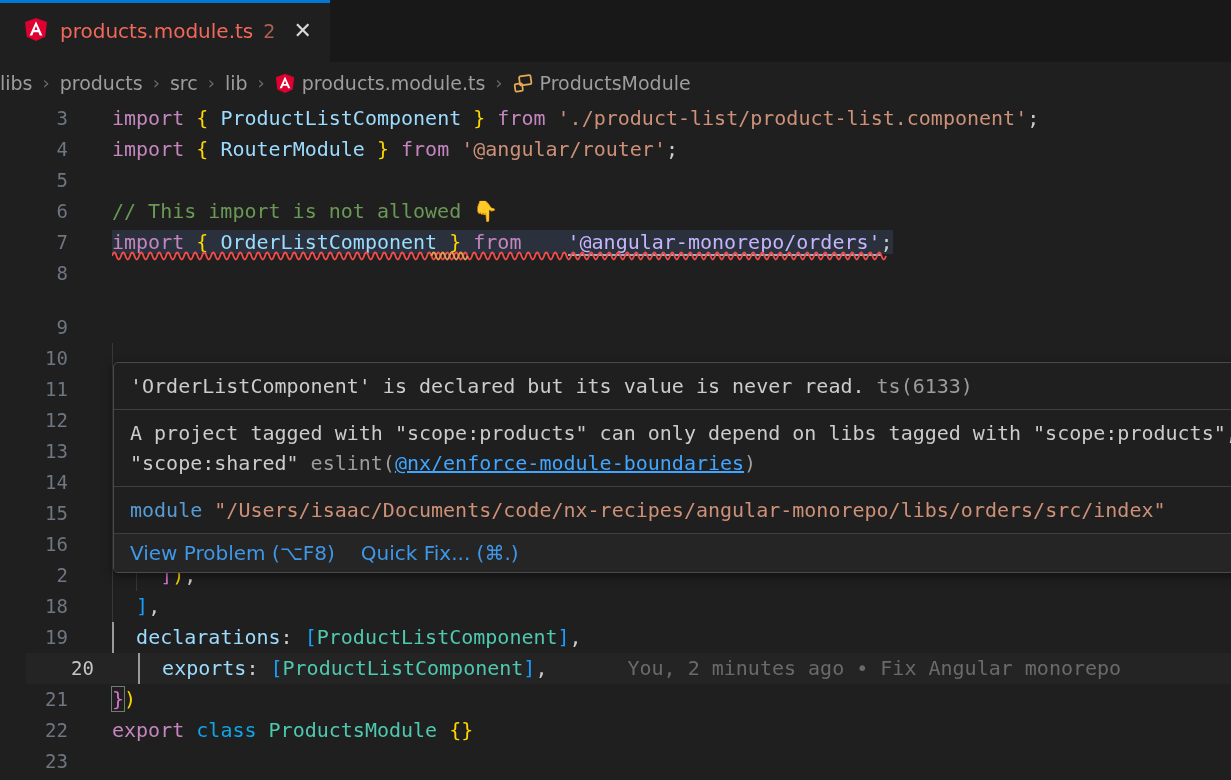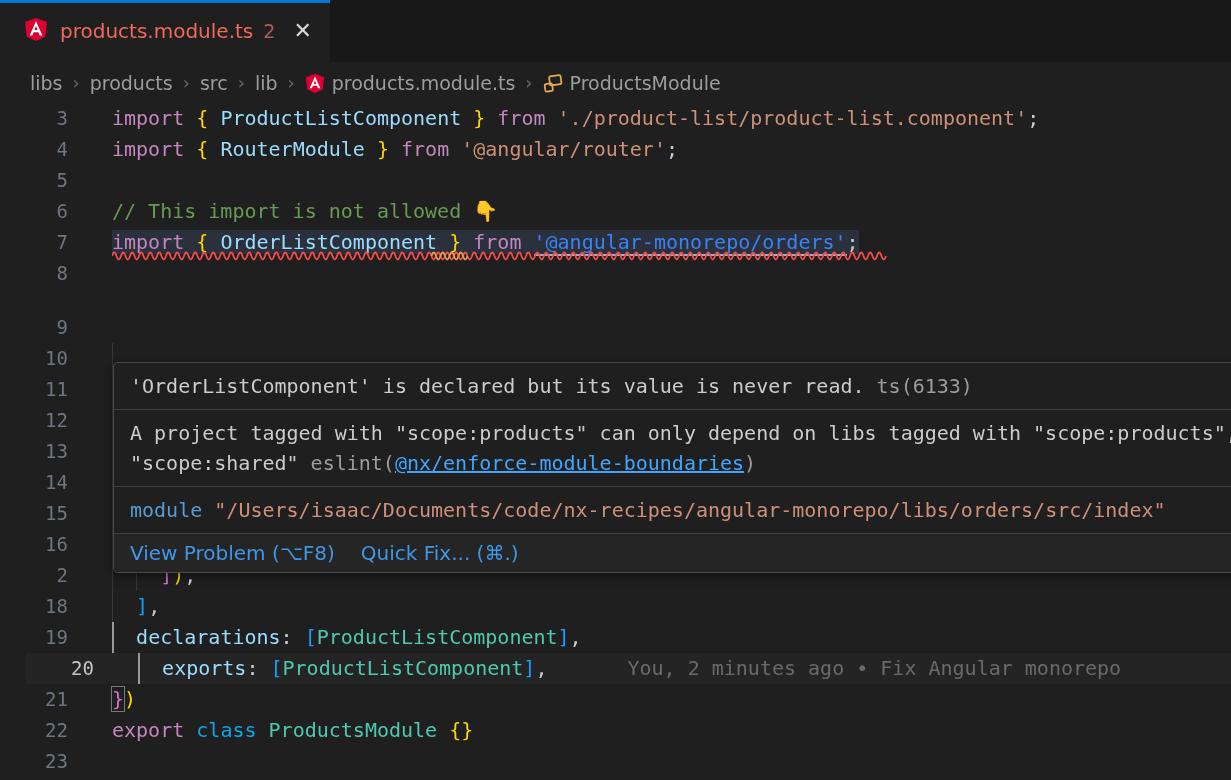--- a/index.html
+++ b/index.html
@@ -10,42 +10,42 @@
   .tab-bar { position:absolute; top:0; left:0; width:1231px; height:62px; background:#181818; }
   .tab { position:relative; display:flex; align-items:center; width:330px; height:62px;
          background:#1f1f1f; padding:0 18px 0 24px; cursor:pointer; }
   .tab-accent { position:absolute; top:0; left:0; right:0; height:3px; background:#0078d4; }
   .tab-label { font-size:20px; color:#f2685c; margin-left:12px; }
   .tab-badge { font-size:19px; color:#b25e54; margin-left:10px; }
   .tab-close { margin-left:auto; color:#d8d8d8; font-size:22px; line-height:22px; cursor:pointer; }
 
   
   .breadcrumbs { position:absolute; top:62px; left:0; width:1231px; height:41px; background:#1f1f1f;
-                 display:flex; align-items:center; padding-left:30px; font-size:19px; color:#9d9d9d; }
+                 display:flex; align-items:center; font-size:19px; color:#9d9d9d; }
   .crumb { display:flex; align-items:center; cursor:pointer; }
   .crumb .ic { margin-right:7px; display:flex; align-items:center; }
   .crumb-sep { color:#6a6a6a; margin:0 10px; font-size:18px; }
 
   
   .editor { position:absolute; top:103px; left:0; right:0; bottom:0; background:#1f1f1f; }
   .row { position:relative; display:flex; height:31px; }
   .row.gap { margin-top:23px; }
   .row.current { background:#242424;margin-left:26px; }
   .ln { flex:none; width:68px; text-align:right; color:#6e7681;
         font:19px/31px "DejaVu Sans Mono", monospace; }
   .row.current .ln { color:#c6c6c6; }
   .deco { flex:none; width:44px; }
   pre.code { flex:1; position:relative; font:20px/31px "DejaVu Sans Mono", monospace;
              white-space:pre; color:#cccccc; }
   .ig { position:absolute; top:0; bottom:0; width:1px; background:#373737; }
   .ig.active { width:2px; background:#9a9a9a; }
 
   
   .tk-kw{color:#C586C0} .tk-id{color:#9CDCFE} .tk-ty{color:#4EC9B0} .tk-st{color:#CE9178}
-  .tk-su{color:#3b82f6; border-bottom:2px solid #9fb0c0;}
+  .tk-su{color:#c4b5fd; border-bottom:2px solid #9fb0c0;margin-left:34px;}
   .tk-cm{color:#6A9955} .tk-pt{color:#CCCCCC} .tk-b1{color:#FFD700} .tk-b2{color:#DA70D6}
   .tk-b3{color:#179FFF} .tk-kb{color:#0ea5e9} .tk-ws{}
   .tk-em{font-family:"DejaVu Sans",sans-serif; color:#f0b72f;}
   .tk-bm{color:#DA70D6; outline:1px solid #6f7e6e; outline-offset:0px;}
   .hl7 { background:#2a313c; }
   .squig { position:absolute; left:0; top:24px; pointer-events:none; }
   .blame { color:#6a6a6a; margin-left:80px; font:20px/31px "DejaVu Sans Mono", monospace; }
 
   
   .hover-popup { position:absolute; left:113px; top:259px; width:1216px; background:#1f1f1f;

